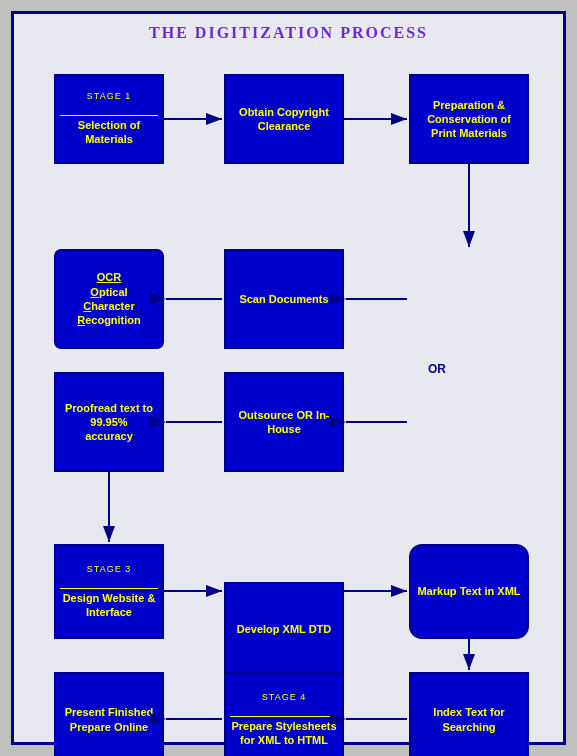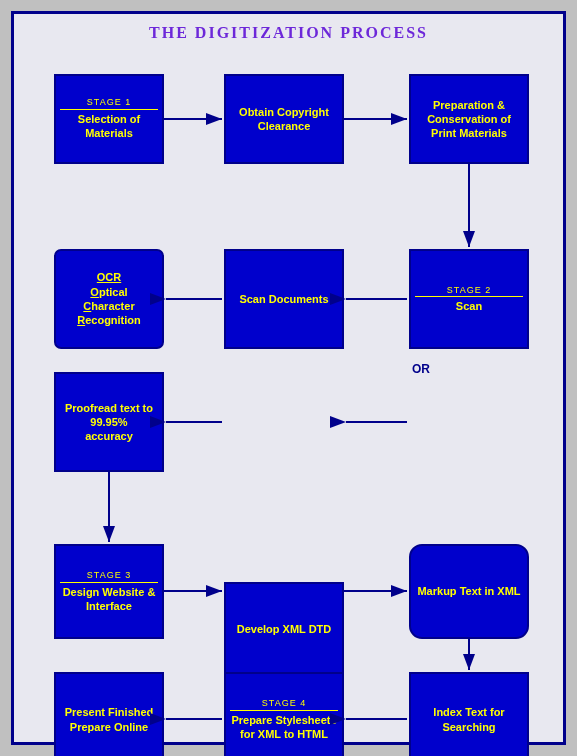--- a/index.html
+++ b/index.html
@@ -48,21 +48,21 @@
       font-weight: bold;
       line-height: 1.3;
       padding: 4px;
     }
     .stage-label {
       font-size: 9px;
       font-weight: normal;
       border-bottom: 1px solid #ffff00;
       width: 100%;
       text-align: center;
-      padding-bottom: 0;
+      padding-bottom: 12px;
       margin-bottom: 2px;
       letter-spacing: 1px;
     }
     
     .arrow-svg {
       position: absolute;
       top: 0; left: 0;
       width: 100%;
       height: 100%;
       pointer-events: none;
@@ -100,31 +100,30 @@
         <span style="text-decoration:underline;">O</span>ptical<br>
         <span style="text-decoration:underline;">C</span>haracter<br>
         <span style="text-decoration:underline;">R</span>ecognition
       </div>
     </div>
 
     <div class="box" style="left:200px; top:195px; width:120px; height:100px;">
       <div>Scan Documents</div>
     </div>
 
-    <div class="box" style="left:385px; top:195px; width:120px; height:100px;">
-      <div class="stage-label">STAGE 2</div>
-      <div>Scan</div>
-    </div>
 
-    <div class="or-text" style="left:388px; top:308px;">OR</div>
+    <div class="or-text" style="left:404px; top:308px;">OR</div>
 
     <div class="box" style="left:30px; top:318px; width:110px; height:100px;">
       <div>Proofread text to<br><strong>99.95%</strong><br>accuracy</div>
     </div>
 
+    <div class="box" style="left:200px; top:318px; width:120px; height:100px;">
+      <div>Outsource OR In-House</div>
+    </div>
 
 
     <div class="box" style="left:30px; top:490px; width:110px; height:95px;">
       <div class="stage-label">STAGE 3</div>
       <div>Design Website &amp; Interface</div>
     </div>
 
     <div class="box" style="left:200px; top:490px; width:120px; height:95px;margin-top:38px;">
       <div>Develop XML DTD</div>
     </div>

